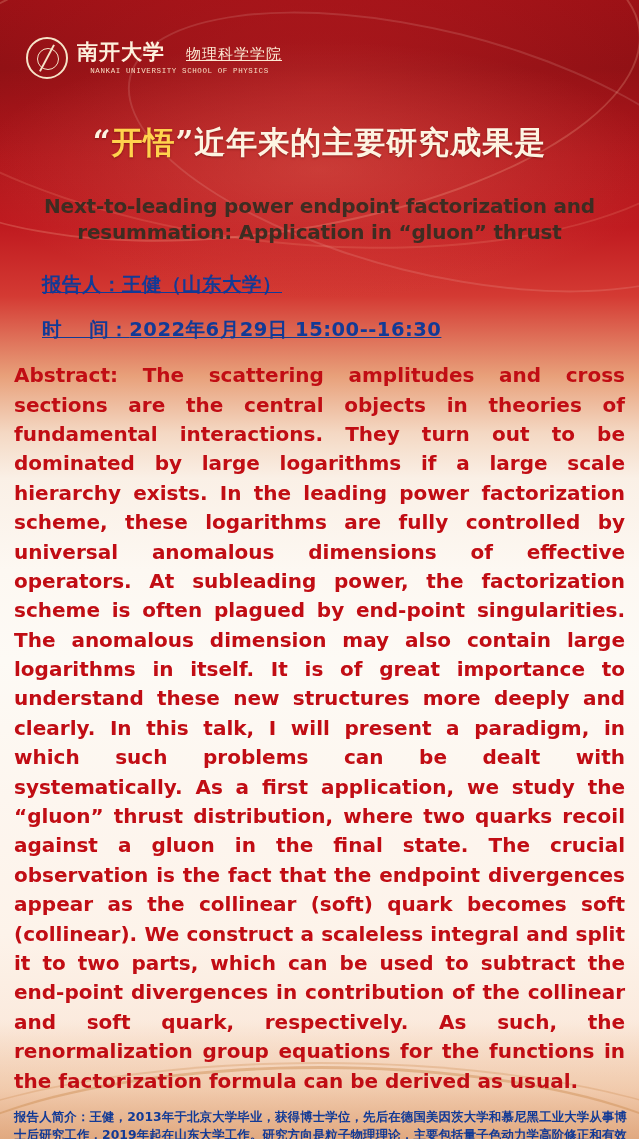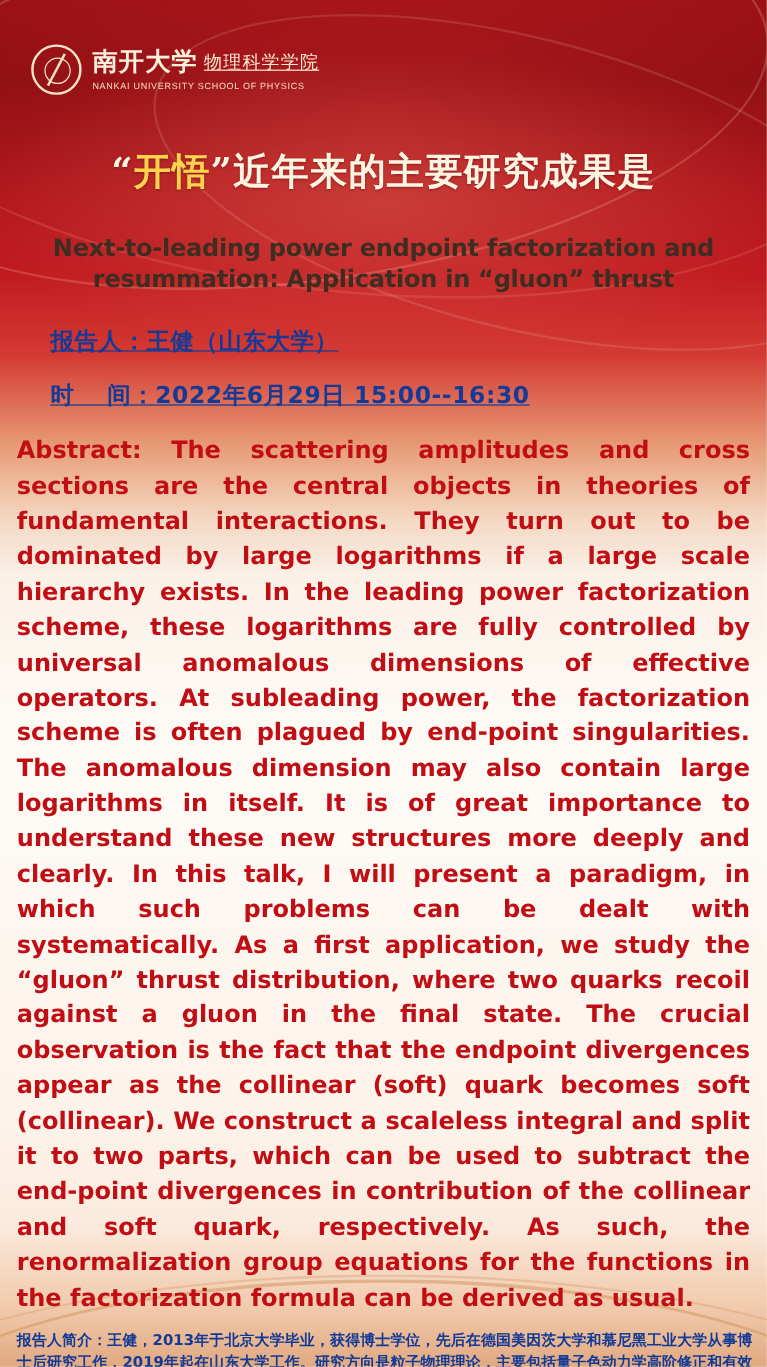--- a/index.html
+++ b/index.html
@@ -112,45 +112,46 @@
     background: #f6e4c8;
     transform: rotate(28deg);
   }
   .logo-text {
     display: flex;
     flex-direction: column;
     justify-content: center;
   }
   .logo-cn-line {
     display: flex;
-    align-items: center;
-    gap: 5px;
+    align-items: flex-end;
+    gap: 21px;
   }
   .logo-cn-main {
     font-family: "DejaVu Sans", sans-serif;
     font-size: 21px;
     font-weight: 700;
     color: #fdf0dd;
     letter-spacing: 1px;
     line-height: 1.1;
   }
   .logo-cn-sub {
     font-family: "DejaVu Sans", sans-serif;
     font-size: 15px;
     color: #fbe8d2;
     letter-spacing: 1px;
     text-decoration: underline;
   }
   .logo-en {
-    font-family: Liberation Sans, sans-serif;
+    font-family: Liberation Mono, monospace;
     font-size: 7.5px;
     color: #f6dcc2;
     letter-spacing: 0.6px;
     margin-top: 3px;
     white-space: nowrap;
+    text-align: center;
   }
   .header-right {
     font-family: "DejaVu Sans", sans-serif;
     font-size: 16px;
     font-weight: 700;
     color: #fdf1de;
     letter-spacing: 0.5px;
     white-space: nowrap;
   }
 

